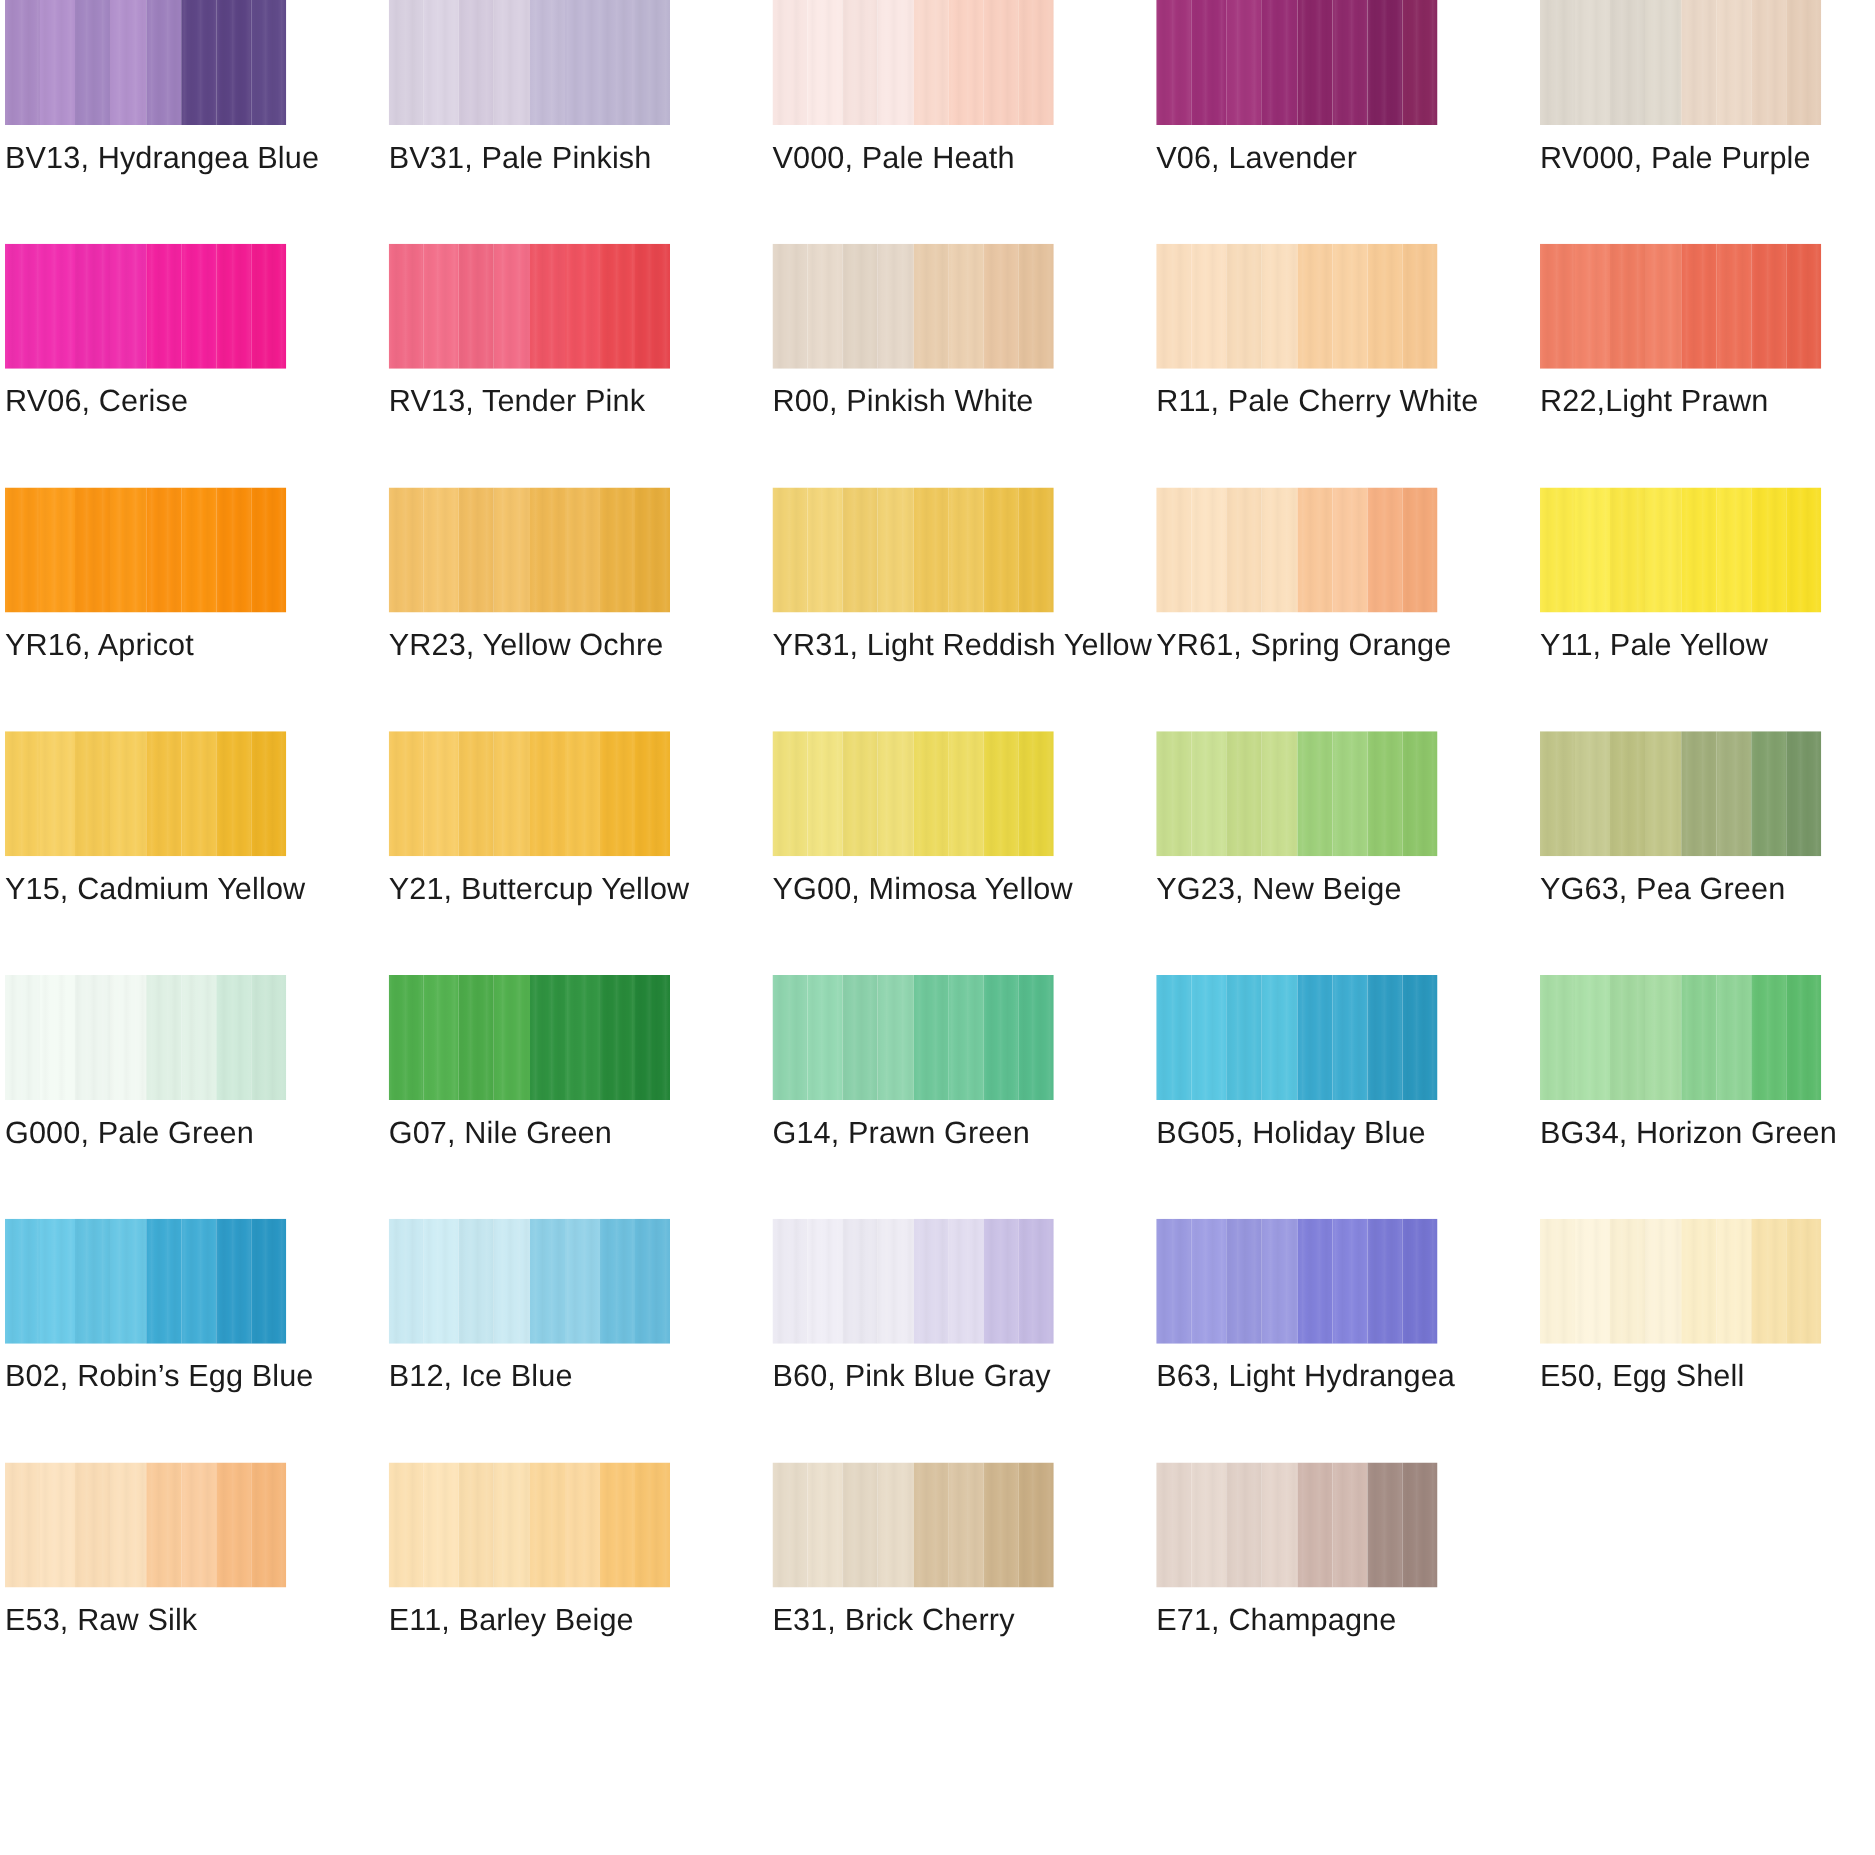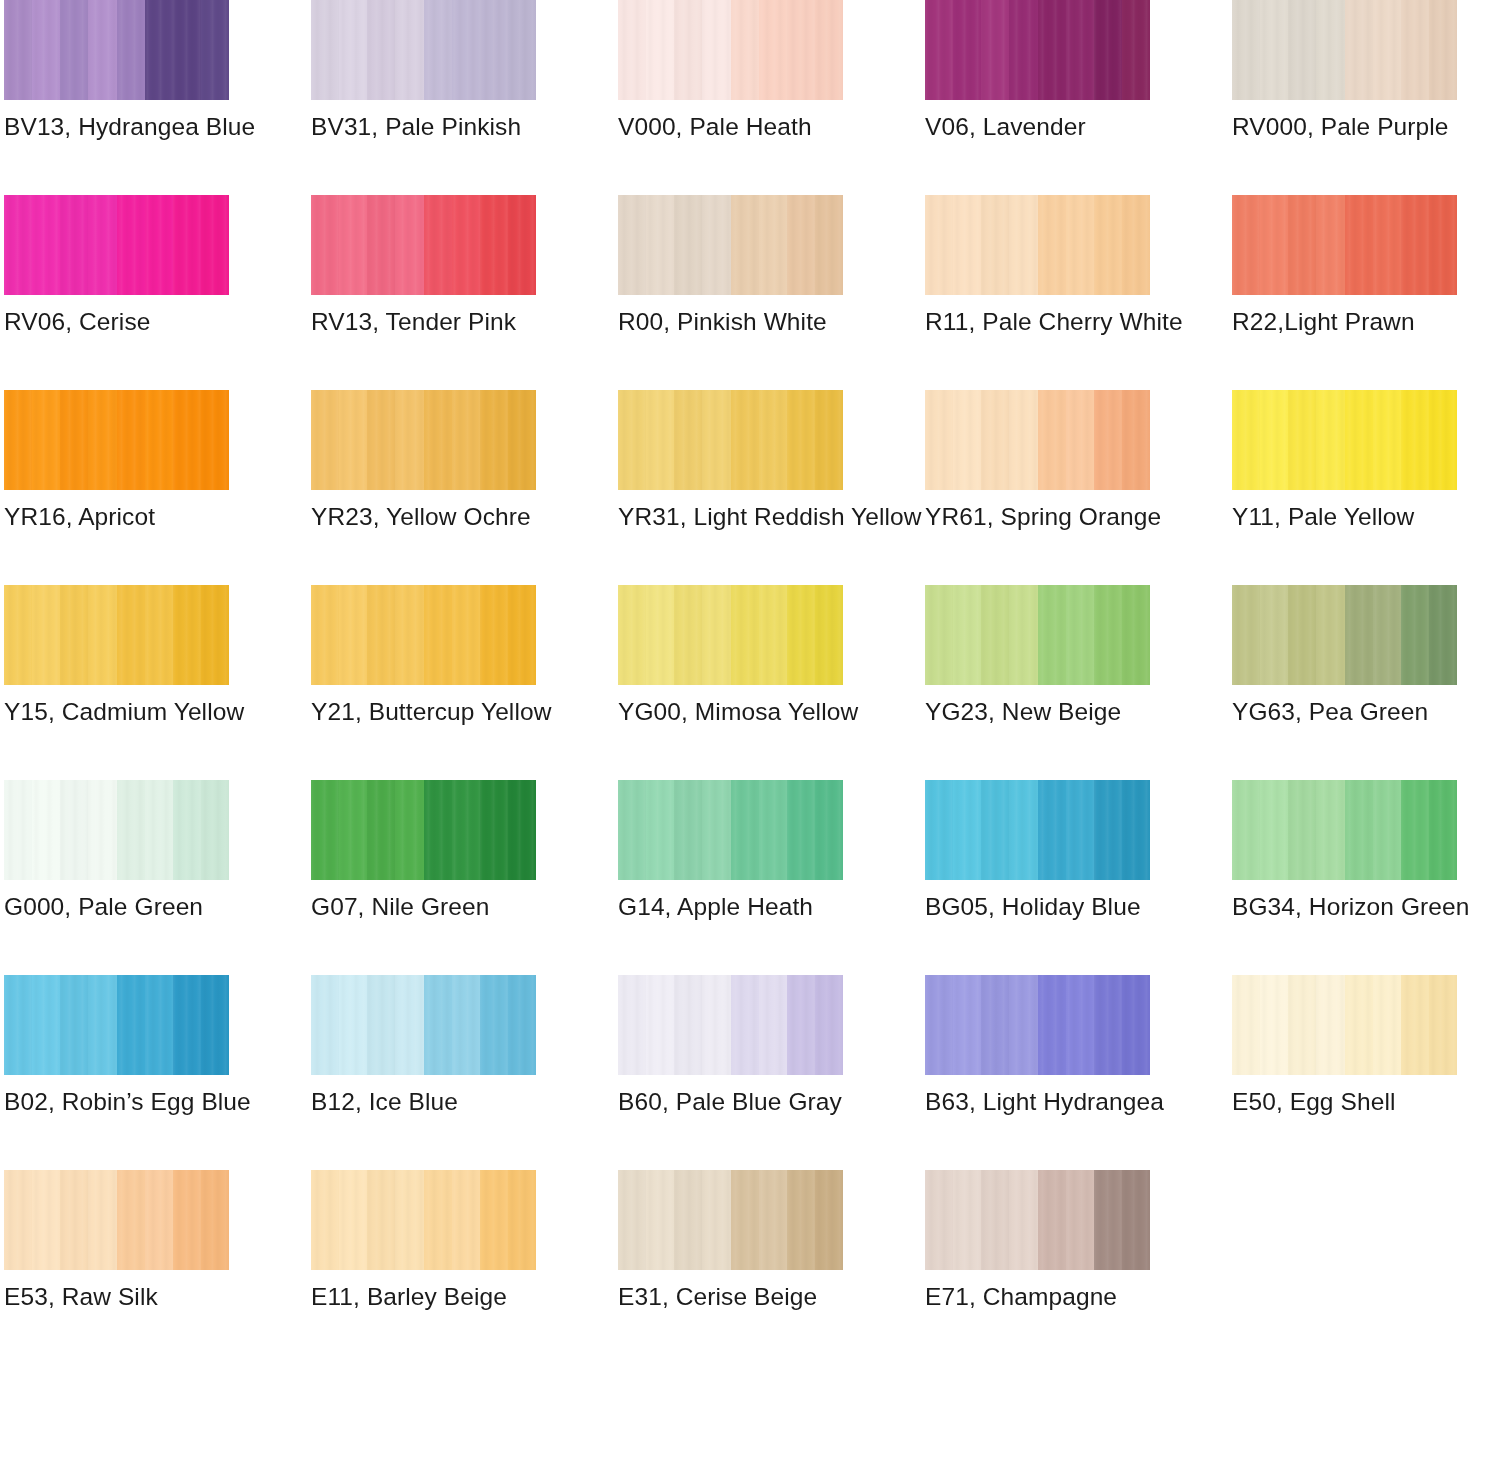--- a/index.html
+++ b/index.html
@@ -376,21 +376,21 @@
         <div class="swatch-chip">
           <div class="band" style="background: rgb(143, 212, 174);"></div>
           <div class="band" style="background: rgb(149, 217, 179);"></div>
           <div class="band" style="background: rgb(139, 208, 170);"></div>
           <div class="band" style="background: rgb(145, 213, 175);"></div>
           <div class="band" style="background: rgb(111, 199, 154);"></div>
           <div class="band" style="background: rgb(116, 202, 158);"></div>
           <div class="band" style="background: rgb(93, 191, 144);"></div>
           <div class="band" style="background: rgb(86, 187, 139);"></div>
         </div>
-        <div class="swatch-label">G14, Apple Heath</div>
+        <div class="swatch-label">G14, Prawn Green</div>
       </div>
       <div class="swatch-cell">
         <div class="swatch-chip">
           <div class="band" style="background: rgb(85, 195, 223);"></div>
           <div class="band" style="background: rgb(91, 200, 227);"></div>
           <div class="band" style="background: rgb(81, 191, 219);"></div>
           <div class="band" style="background: rgb(87, 196, 223);"></div>
           <div class="band" style="background: rgb(58, 169, 206);"></div>
           <div class="band" style="background: rgb(63, 173, 209);"></div>
           <div class="band" style="background: rgb(47, 156, 194);"></div>
@@ -441,21 +441,21 @@
         <div class="swatch-chip">
           <div class="band" style="background: rgb(236, 234, 243);"></div>
           <div class="band" style="background: rgb(240, 238, 246);"></div>
           <div class="band" style="background: rgb(234, 232, 241);"></div>
           <div class="band" style="background: rgb(238, 236, 244);"></div>
           <div class="band" style="background: rgb(222, 217, 238);"></div>
           <div class="band" style="background: rgb(226, 221, 240);"></div>
           <div class="band" style="background: rgb(203, 194, 230);"></div>
           <div class="band" style="background: rgb(197, 187, 227);"></div>
         </div>
-        <div class="swatch-label">B60, Pale Blue Gray</div>
+        <div class="swatch-label">B60, Pink Blue Gray</div>
       </div>
       <div class="swatch-cell">
         <div class="swatch-chip">
           <div class="band" style="background: rgb(155, 154, 224);"></div>
           <div class="band" style="background: rgb(160, 159, 228);"></div>
           <div class="band" style="background: rgb(151, 150, 221);"></div>
           <div class="band" style="background: rgb(156, 155, 225);"></div>
           <div class="band" style="background: rgb(129, 128, 218);"></div>
           <div class="band" style="background: rgb(134, 133, 221);"></div>
           <div class="band" style="background: rgb(122, 121, 212);"></div>
@@ -506,21 +506,21 @@
         <div class="swatch-chip">
           <div class="band" style="background: rgb(230, 219, 201);"></div>
           <div class="band" style="background: rgb(235, 224, 206);"></div>
           <div class="band" style="background: rgb(227, 215, 196);"></div>
           <div class="band" style="background: rgb(232, 220, 201);"></div>
           <div class="band" style="background: rgb(216, 194, 160);"></div>
           <div class="band" style="background: rgb(219, 198, 166);"></div>
           <div class="band" style="background: rgb(207, 182, 143);"></div>
           <div class="band" style="background: rgb(201, 174, 133);"></div>
         </div>
-        <div class="swatch-label">E31, Cerise Beige</div>
+        <div class="swatch-label">E31, Brick Cherry</div>
       </div>
       <div class="swatch-cell">
         <div class="swatch-chip">
           <div class="band" style="background: rgb(227, 212, 203);"></div>
           <div class="band" style="background: rgb(231, 217, 208);"></div>
           <div class="band" style="background: rgb(224, 208, 199);"></div>
           <div class="band" style="background: rgb(229, 213, 204);"></div>
           <div class="band" style="background: rgb(207, 182, 173);"></div>
           <div class="band" style="background: rgb(211, 187, 178);"></div>
           <div class="band" style="background: rgb(164, 141, 133);"></div>

